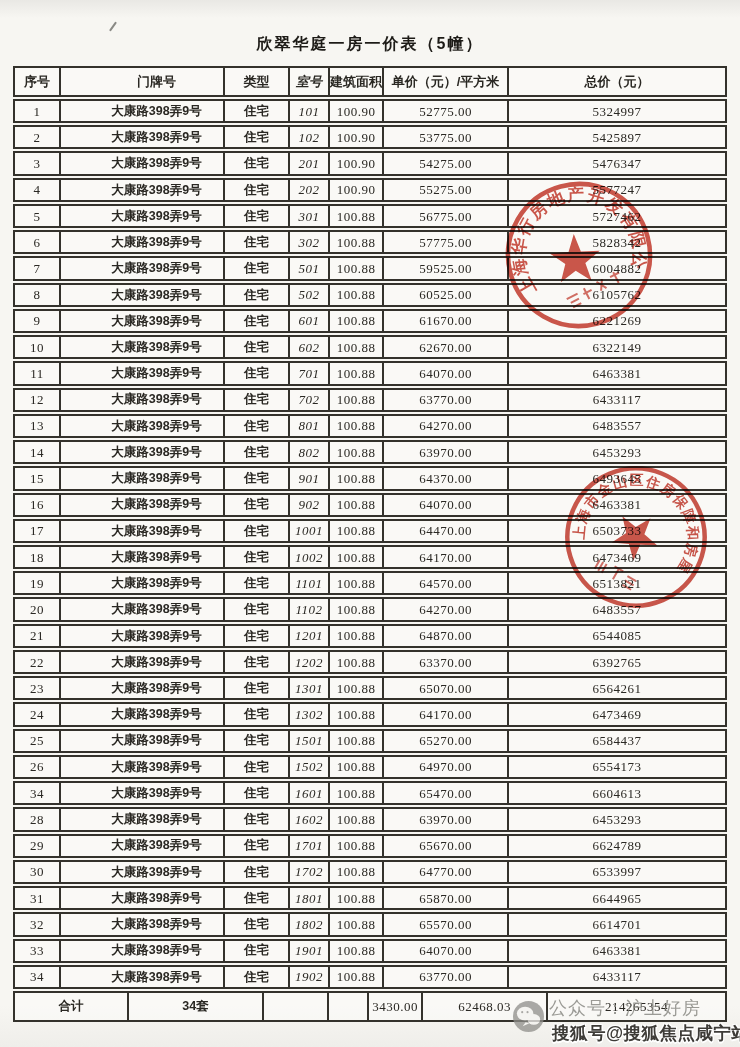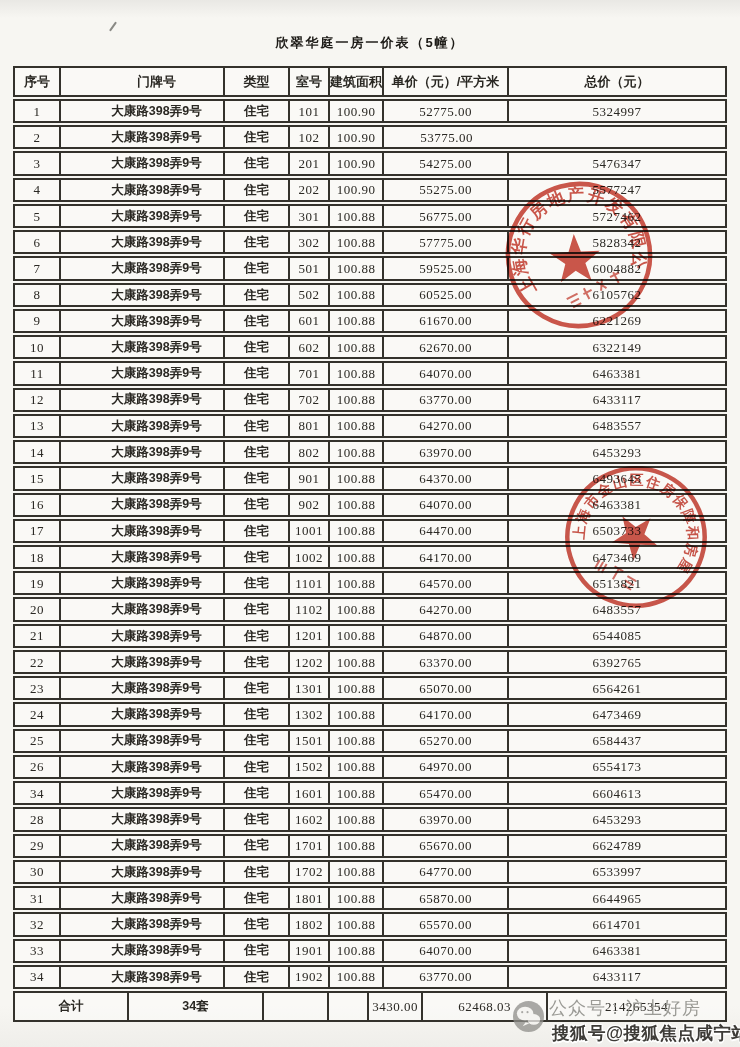--- a/index.html
+++ b/index.html
@@ -9,21 +9,21 @@
     font-family:"Liberation Serif","DejaVu Serif",serif;
     color:#26241f;
   }
   .page{position:absolute;inset:0;}
   .artifact-tick{
     position:absolute;left:112px;top:21px;width:2px;height:11px;
     background:#8a8a86;transform:rotate(35deg);border-radius:2px;
   }
   .doc-title{
     position:absolute;left:0;top:34px;width:100%;text-align:center;
-    font-size:13px;font-weight:bold;letter-spacing:2px;color:#1d1b17;
+    font-size:16px;font-weight:bold;letter-spacing:2px;color:#1d1b17;
     font-family:"Liberation Sans","DejaVu Sans",sans-serif;
   }
   .price-table{
     position:absolute;left:13px;top:66px;width:714px;height:956px;
     display:flex;flex-direction:column;gap:2px;
   }
   .tr{
     display:flex;flex:1;min-height:0;
     border:2px solid #34322c;background:rgba(255,255,255,0.35);
   }
@@ -34,21 +34,21 @@
     display:flex;align-items:center;justify-content:center;
     font-size:13px;line-height:1;white-space:nowrap;overflow:hidden;
     color:#2a2823;
   }
   .td:last-child{border-right:none;}
   .thead .td{font-weight:bold;font-size:13px;
     font-family:"Liberation Sans","DejaVu Sans",sans-serif;}
   .cjk{font-family:"Liberation Sans","DejaVu Sans",sans-serif;font-weight:bold;font-size:12.5px;}
   .num{font-family:"Liberation Serif","DejaVu Serif",serif;letter-spacing:0.5px;}
   .c0{width:46px;} .c1{width:29px;margin-top:44px;} .c2{width:135px;} .c3{width:65px;}
-  .c4{width:40px;} .c5{width:54px;} .c6{width:125px;} .c7{flex:1;}
+  .c4{width:40px;font-style:italic;} .c5{width:54px;} .c6{width:125px;} .c7{flex:1;}
   .c01{width:114px;}
   .stamp{position:absolute;mix-blend-mode:multiply;opacity:0.85;pointer-events:none;}
   .stamp text{font-family:"Liberation Sans","DejaVu Sans",sans-serif;font-weight:bold;}
   .wm-wechat-icon{position:absolute;left:512px;top:1000px;width:33px;height:33px;opacity:0.75;}
   .wm-wechat-text{
     position:absolute;left:549px;top:996px;width:190px;
     font-size:18px;letter-spacing:1px;color:rgba(138,137,132,0.85);
     font-family:"Liberation Sans","DejaVu Sans",sans-serif;white-space:nowrap;
   }
   .wm-sohu-text{
@@ -91,20 +91,21 @@
       </div>
 
       <div class="tr">
         <div class="td c0 num">2</div>
         <div class="td c1 num">5</div>
         <div class="td c2 cjk">大康路398弄9号</div>
         <div class="td c3 cjk">住宅</div>
         <div class="td c4 num">102</div>
         <div class="td c5 num">100.90</div>
         <div class="td c6 num">53775.00</div>
+        <div class="td c7 num">5425897</div>
       </div>
 
       <div class="tr">
         <div class="td c0 num">3</div>
         <div class="td c1 num">5</div>
         <div class="td c2 cjk">大康路398弄9号</div>
         <div class="td c3 cjk">住宅</div>
         <div class="td c4 num">201</div>
         <div class="td c5 num">100.90</div>
         <div class="td c6 num">54275.00</div>

